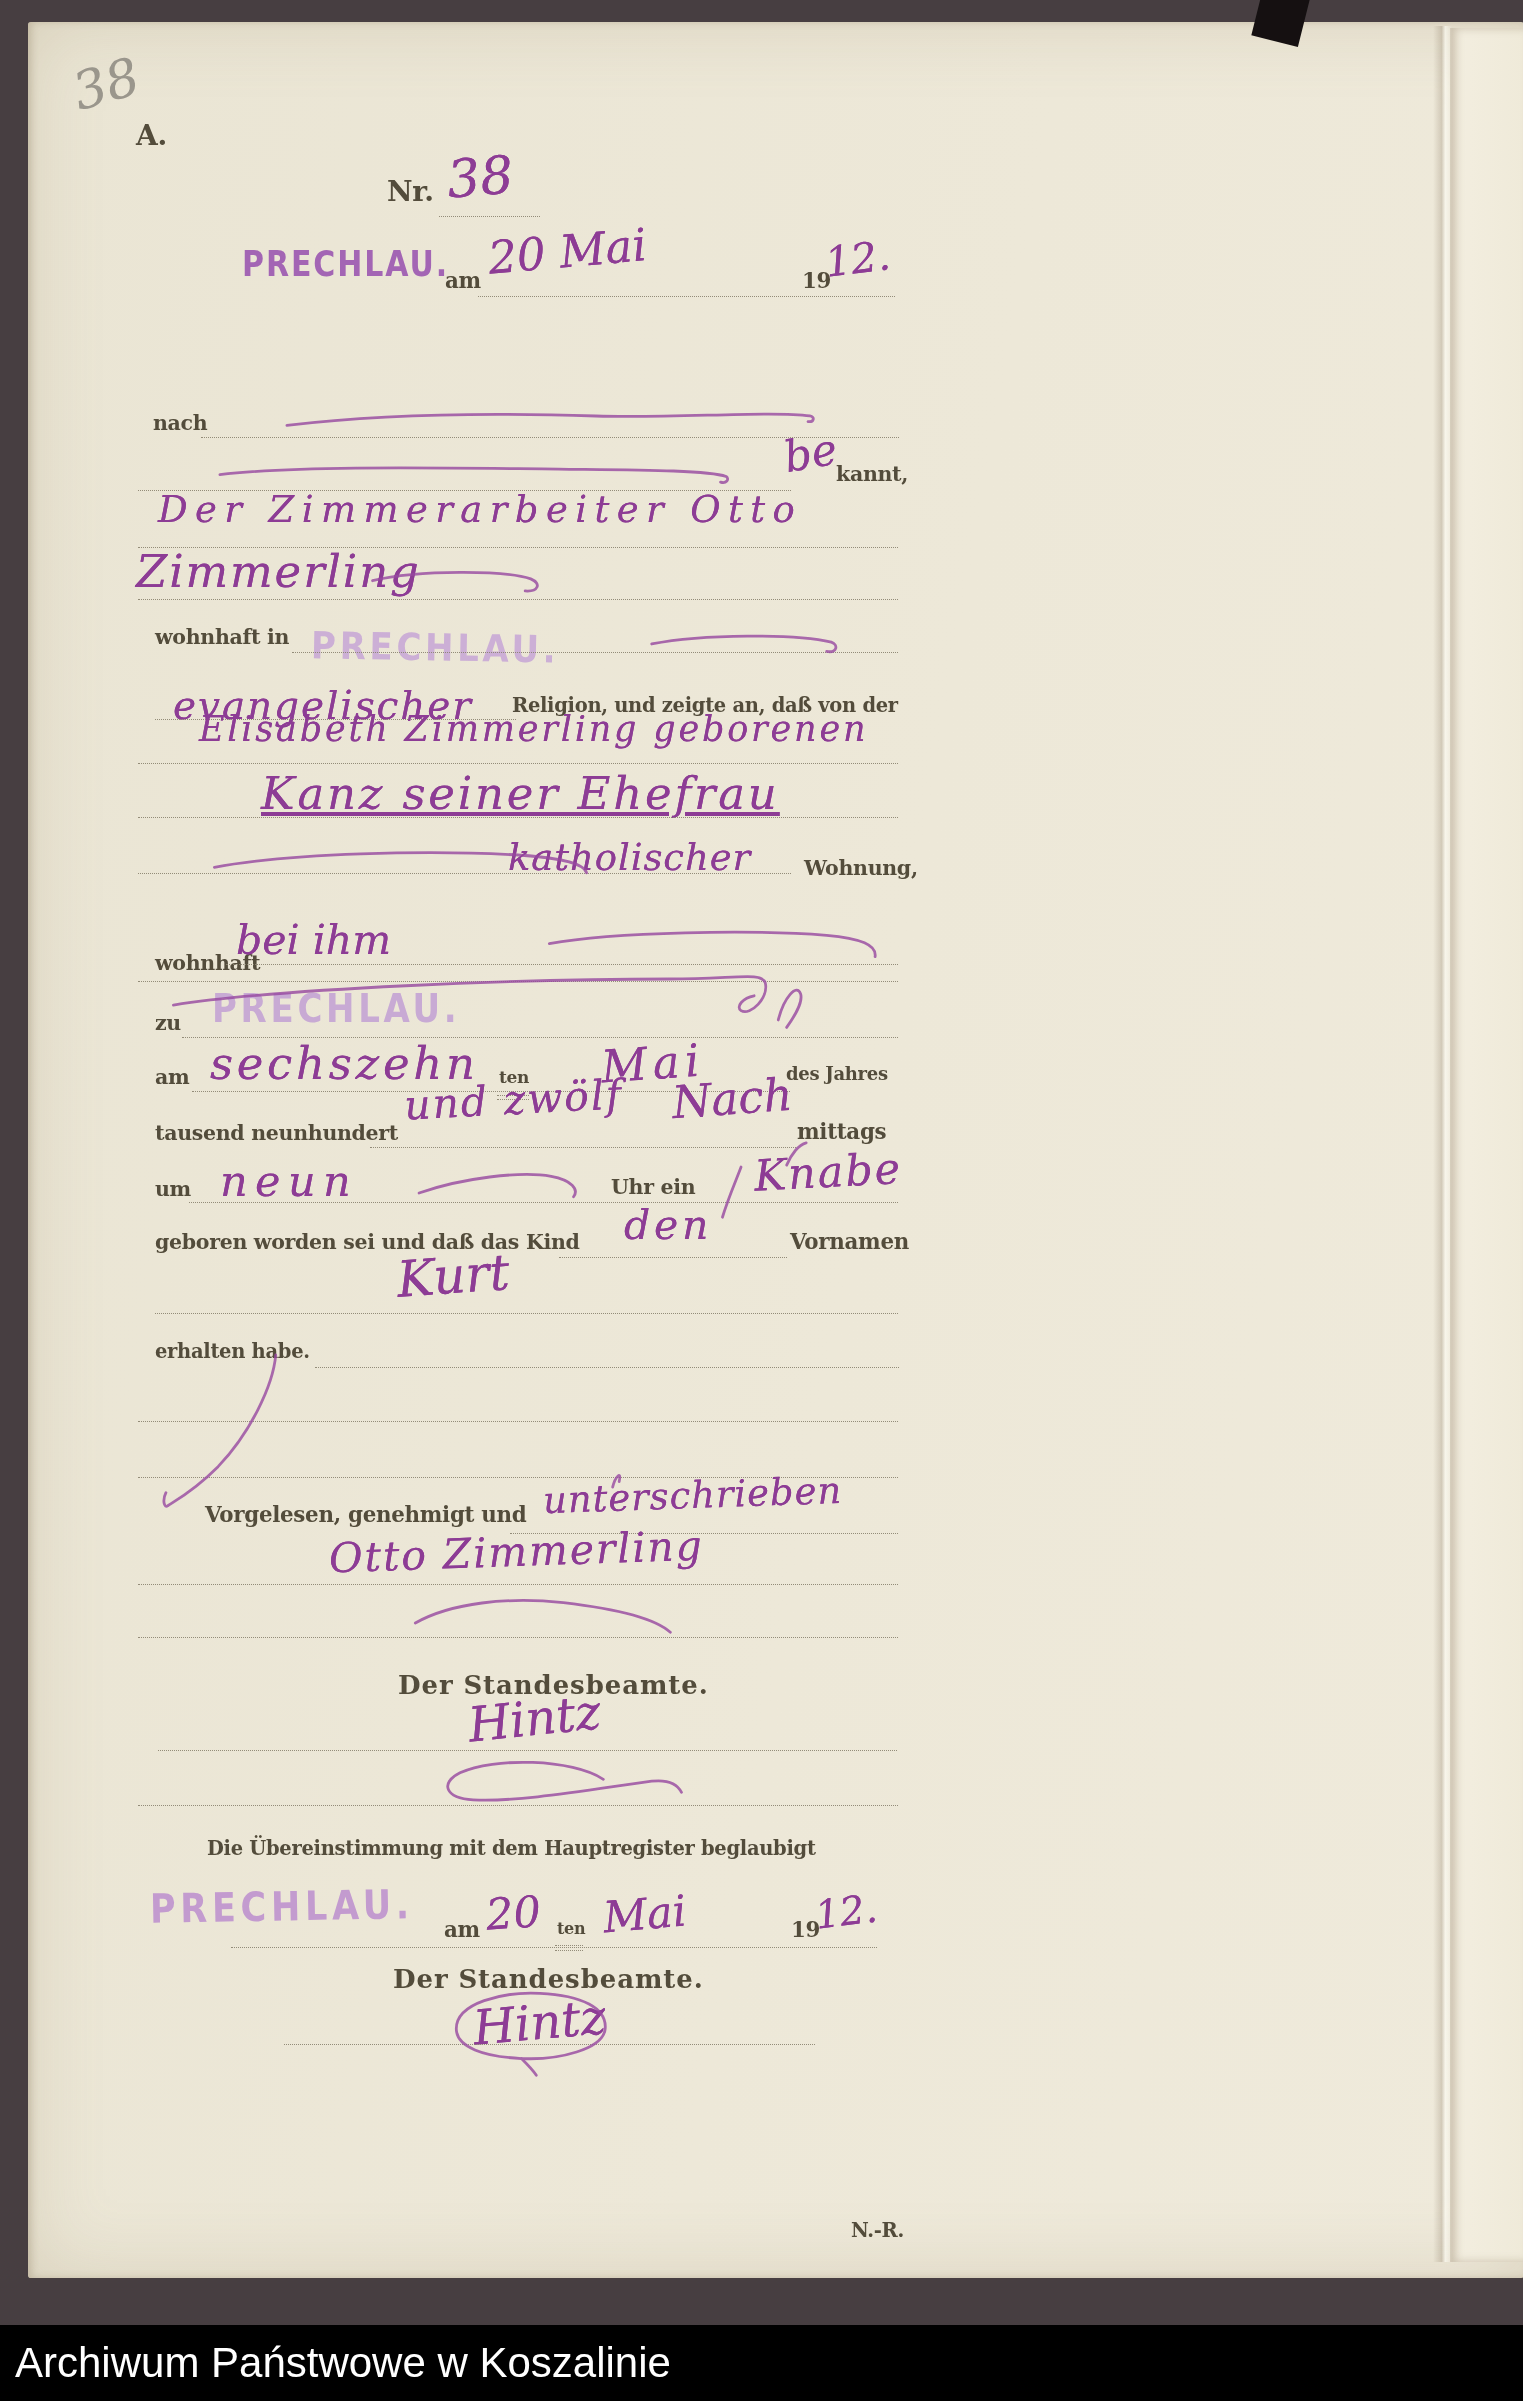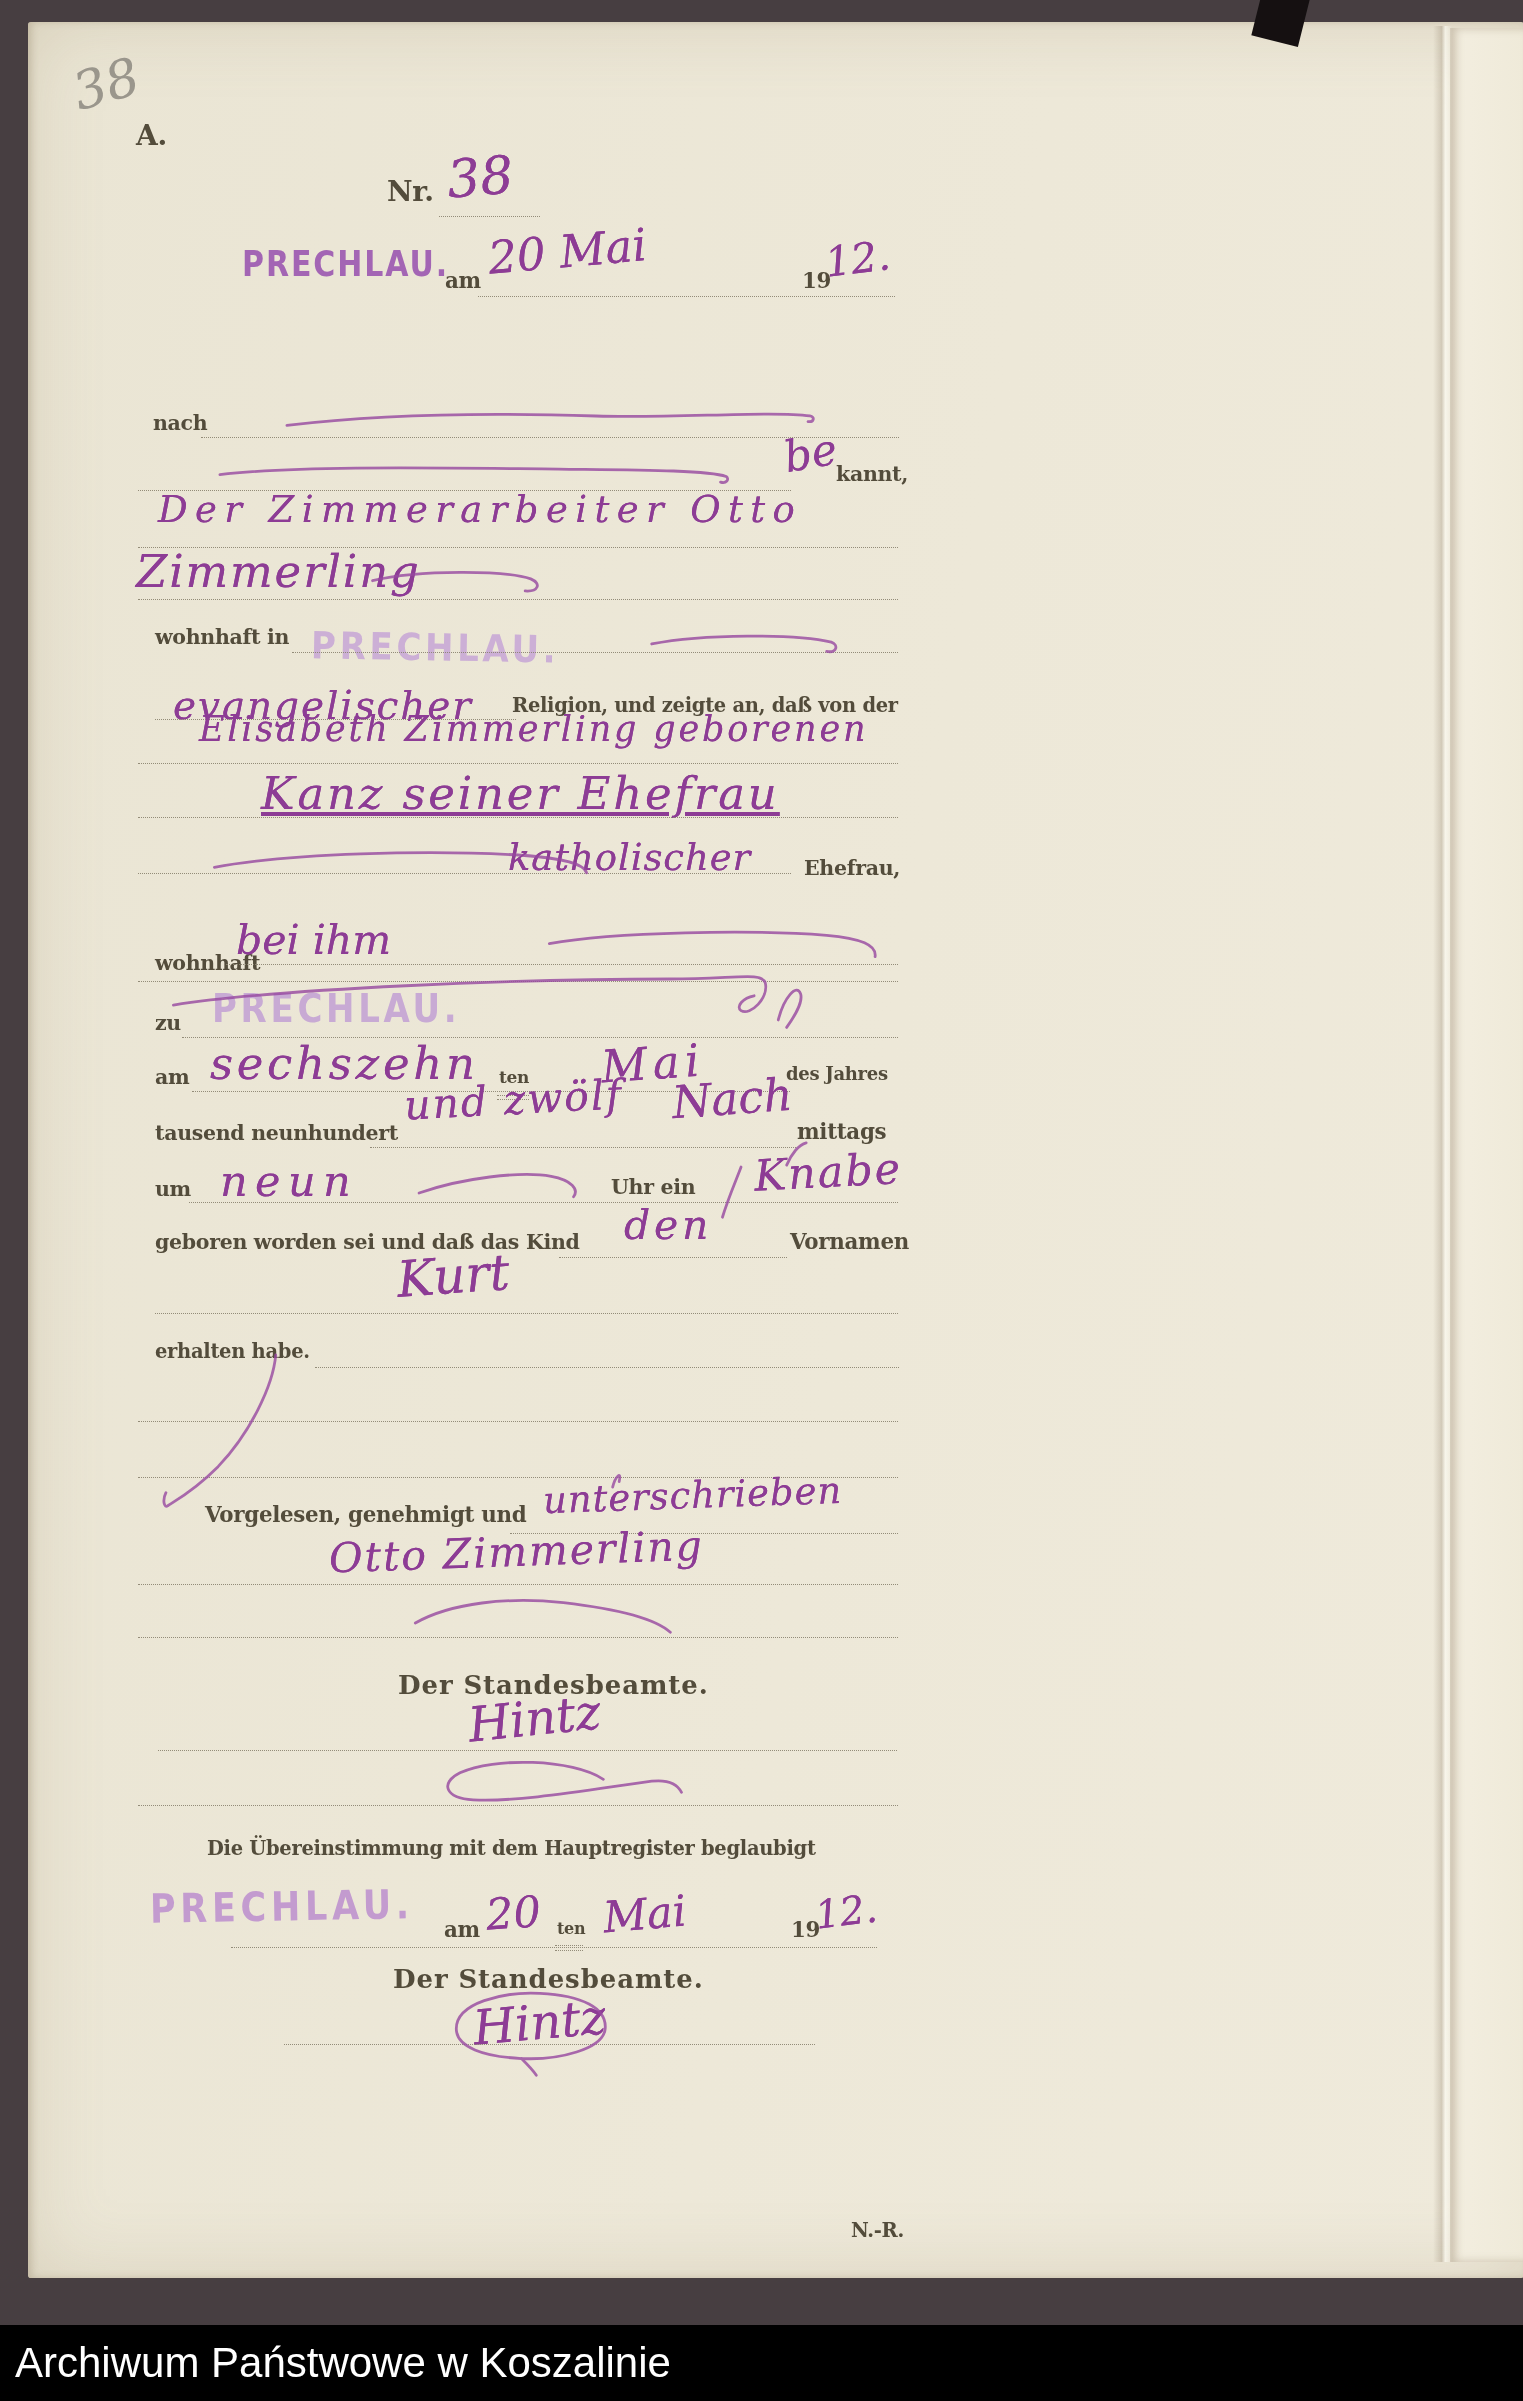--- a/index.html
+++ b/index.html
@@ -60,21 +60,21 @@
   <div class="printed" style="left:512px;top:694px;font-size:19.5px;">Religion, und zeigte an, daß von der</div>
   <div class="dl" style="left:155px;top:719px;width:361px;"></div>
 
   <div class="hw" style="left:199px;top:709px;font-size:35px;letter-spacing:2.8px;">Elisabeth Zimmerling geborenen</div>
   <div class="dl" style="left:138px;top:763px;width:760px;"></div>
 
   <div class="hw" style="left:261px;top:767px;font-size:45px;letter-spacing:2.8px;text-decoration:underline;">Kanz seiner Ehefrau</div>
   <div class="dl" style="left:138px;top:817px;width:760px;"></div>
 
   <div class="hw" style="left:508px;top:836px;font-size:37px;letter-spacing:0.9px;">katholischer</div>
-  <div class="printed" style="left:804px;top:856px;font-size:20.5px;">Ehefrau,</div>
+  <div class="printed" style="left:804px;top:856px;font-size:20.5px;">Wohnung,</div>
   <div class="dl" style="left:138px;top:873px;width:653px;"></div>
 
   <div class="printed" style="left:155px;top:935px;font-size:20.5px;margin-top:16px;">wohnhaft</div>
   <div class="hw" style="left:236px;top:916px;font-size:41px;">bei ihm</div>
   <div class="dl" style="left:226px;top:964px;width:672px;"></div>
 
   <div class="dl" style="left:138px;top:981px;width:760px;"></div>
 
   <div class="printed" style="left:155px;top:1011px;font-size:20.5px;">zu</div>
   <div class="stamp" style="left:212px;top:988px;font-size:34px;letter-spacing:3.7px;color:#c2a0d4;opacity:.85;transform:scaleY(1.15);">PRECHLAU.</div>

